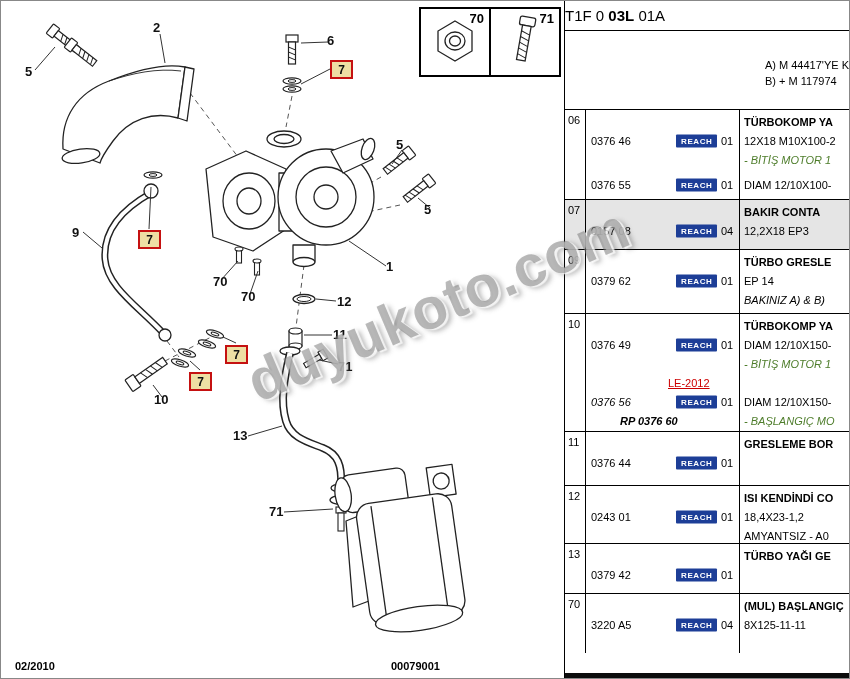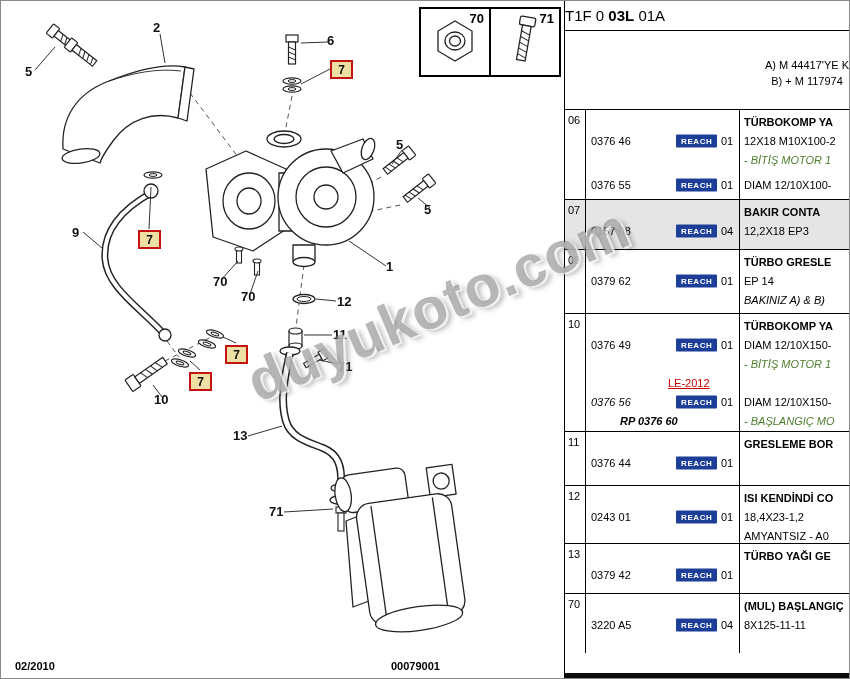--- a/index.html
+++ b/index.html
@@ -22,21 +22,21 @@
   
   .watermark{position:absolute;left:236px;top:352px;transform:rotate(-23deg);transform-origin:0 0;
     font-size:58px;font-weight:bold;letter-spacing:1px;color:rgba(122,122,122,.52);
     text-shadow:2px 2px 1px rgba(255,255,255,.78),4px 4px 5px rgba(70,70,70,.38);
     white-space:nowrap;pointer-events:none;z-index:60}
 
   
   .table-panel{position:absolute;left:563px;top:0;width:287px;height:679px;border-left:1px solid #000;background:#fff;font-size:11px;overflow:hidden}
   .tp-header{position:absolute;left:0;right:0;top:0;height:30px;border-bottom:1px solid #000}
   .tp-code{position:absolute;left:0;top:6px;font-size:15px;white-space:nowrap}
-  .tp-notes{position:absolute;top:56px;right:2px;text-align:center;line-height:16px;white-space:nowrap}
+  .tp-notes{position:absolute;top:56px;right:2px;text-align:left;line-height:16px;white-space:nowrap}
   .rows{position:absolute;top:108px;left:0;right:0}
   .row{position:relative;border-top:1px solid #000;overflow:hidden;background:#fff}
   .row.hl{background:#e5e5e5}
   .row::before,.row::after{content:"";position:absolute;top:0;bottom:0;width:1px;background:#000}
   .row::before{left:20px}
   .row::after{left:174px}
   .ref{position:absolute;left:3px;top:4px}
   .lines{padding-top:2px}
   .line{height:19px;display:flex;align-items:center;margin-left:21px}
   .spacer6{height:6px}

